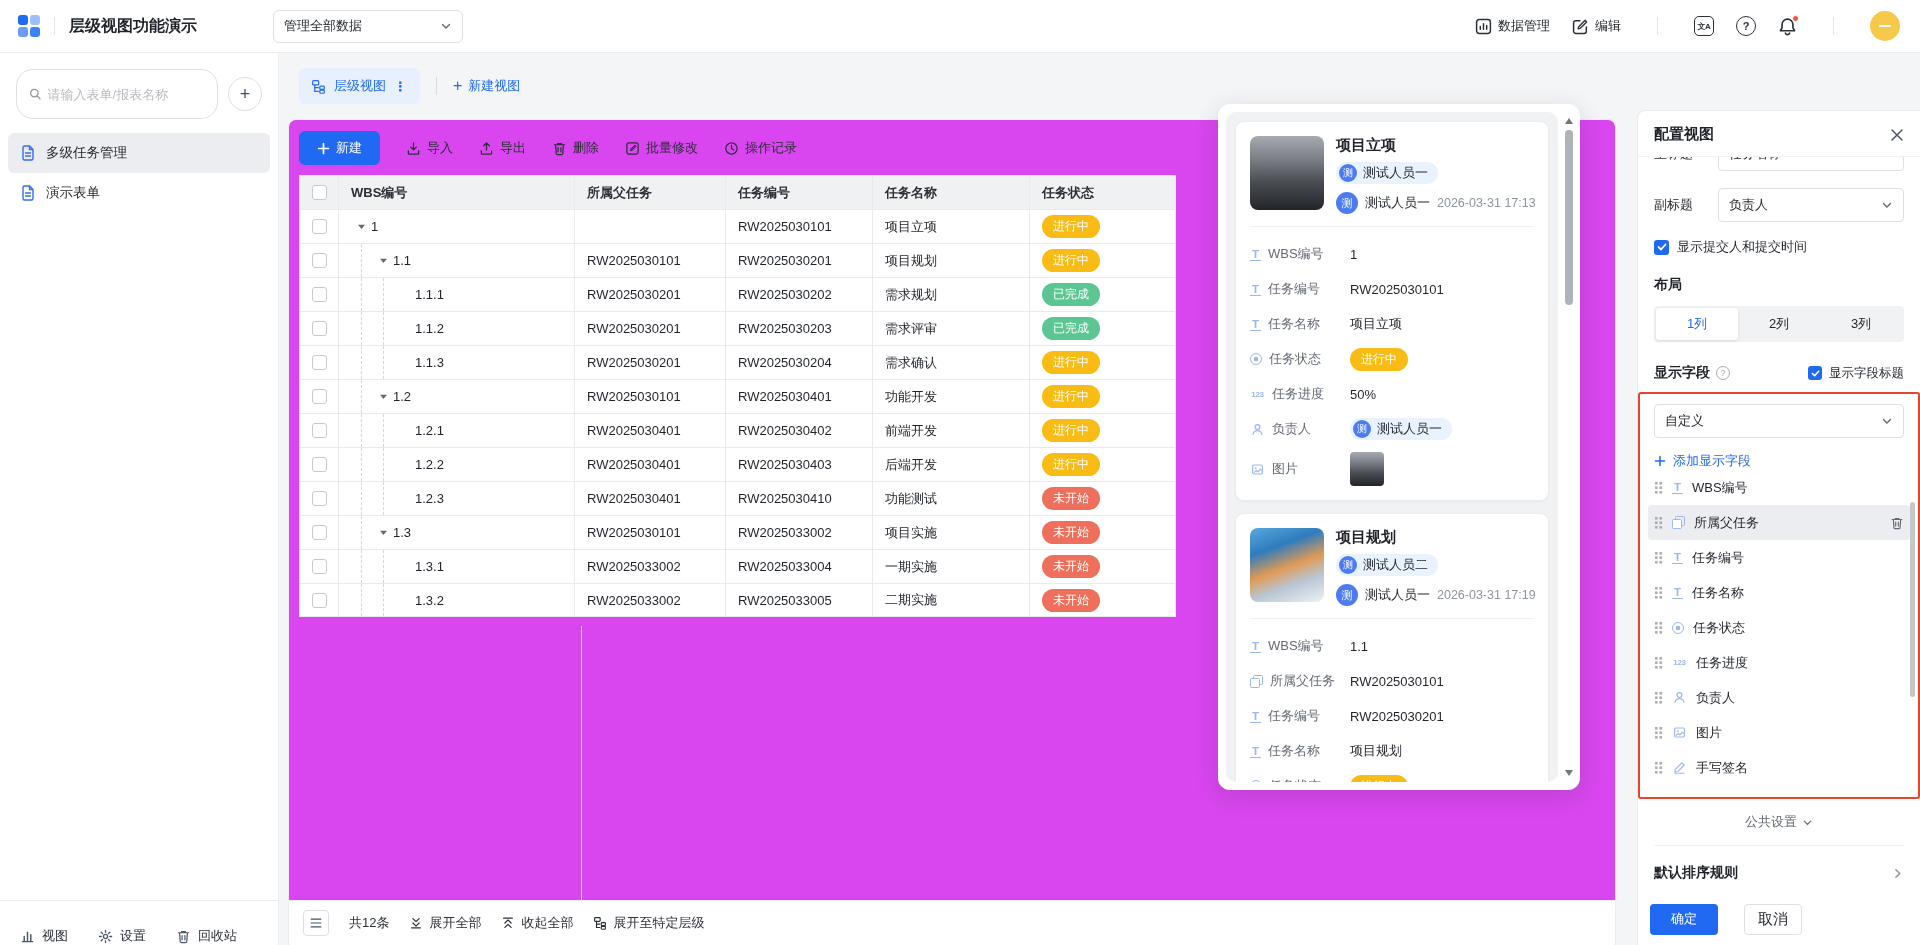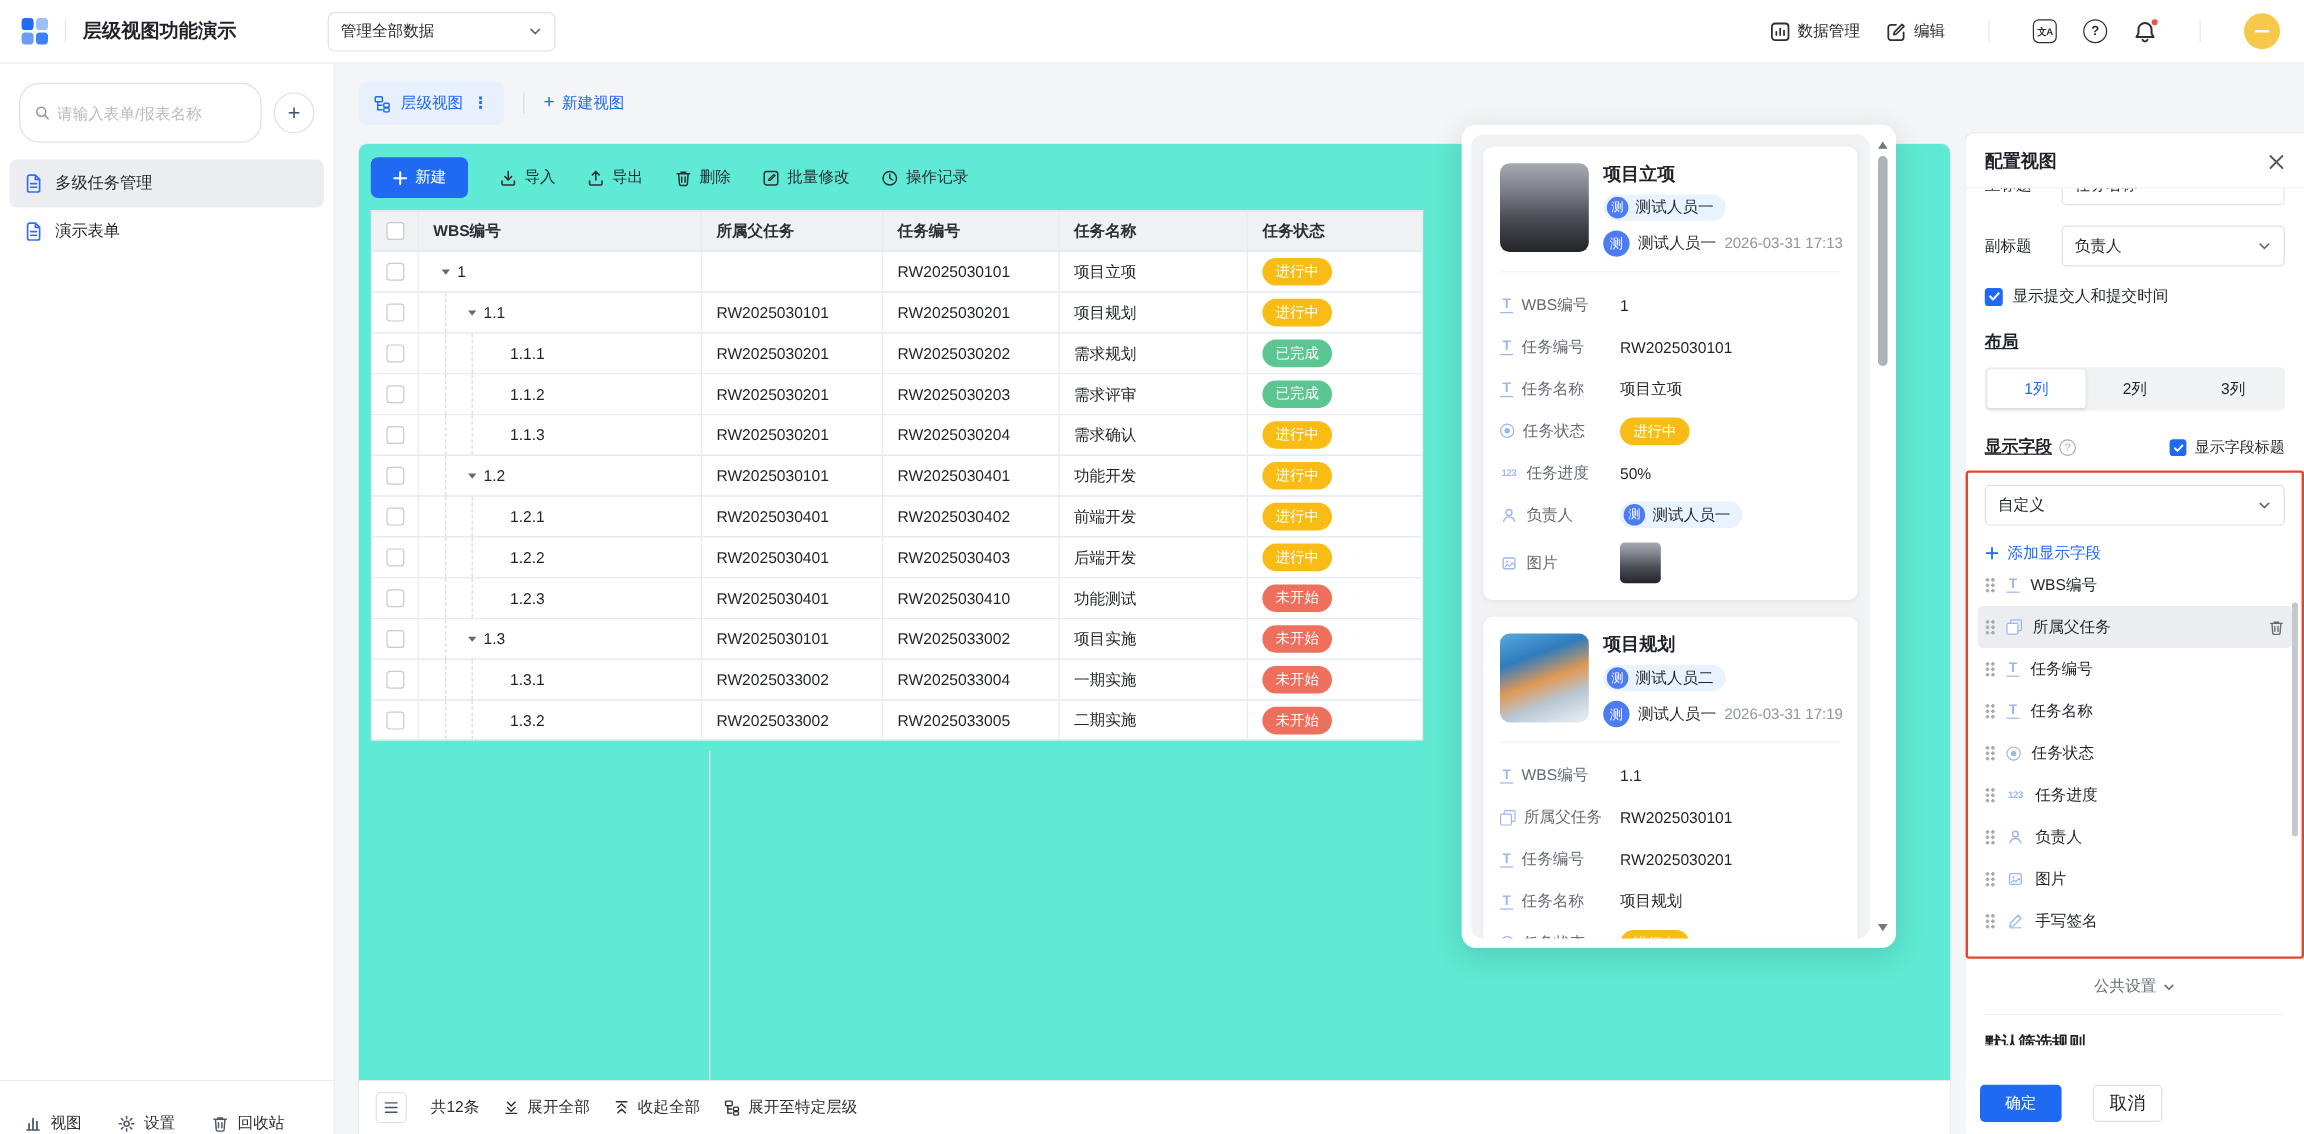--- a/index.html
+++ b/index.html
@@ -40,21 +40,21 @@
 
 
 .viewbar { position:absolute; left:279px; top:53px; width:1358px; height:66px; display:flex; align-items:center; padding-left:20px; }
 .view-tab { height:36px; background:#E8F0FD; border-radius:6px; display:flex; align-items:center; gap:8px; padding:0 12px; color:#2069F2; cursor:pointer; }
 .view-tab .dots { font-weight:bold; letter-spacing:1px; font-size:13px; cursor:pointer; }
 .vb-div { width:1px; height:18px; background:#D8DADC; margin:0 16px; }
 .new-view { color:#2069F2; display:flex; align-items:center; gap:6px; cursor:pointer; }
 .new-view .plus { font-size:16px; }
 
 
-.content { position:absolute; left:298px; top:119px; width:1328px; height:826px; background:#5eead4; border-radius:8px 8px 0 0; border:1px solid #ECEDEF; border-bottom:none; }
+.content { position:absolute; left:288px; top:119px; width:1328px; height:826px; background:#d946ef; border-radius:8px 8px 0 0; border:1px solid #ECEDEF; border-bottom:none; }
 .toolbar { display:flex; align-items:center; gap:26px; padding:11px 16px 0 10px; height:45px; }
 .btn-new { height:34px; background:#2069F2; color:#fff; border:none; border-radius:6px; padding:0 18px; font-size:13px; display:flex; align-items:center; gap:6px; cursor:pointer; font-family:inherit; }
 .tool-act { display:flex; align-items:center; gap:6px; color:#2B2F36; cursor:pointer; }
 
 
 .table { margin-left:10px; width:877px; border:1px solid #E8EAEC; border-bottom:none; margin-top:10px; }
 .thead, .trow { display:flex; align-items:stretch; }
 .thead { background:#F0F1F3; height:33px; }
 .thead > div { display:flex; align-items:center; font-weight:bold; color:#2B2F36; }
 .trow { height:34px; background:#fff; border-top:1px solid #E8EAEC; }
@@ -126,21 +126,21 @@
 .cfg-x { color:#4E5969; cursor:pointer; }
 .cfg-body { padding:0 16px; }
 .clip-top { height:17px; overflow:hidden; position:relative; }
 .clip-top .crow { margin-top:-20px; }
 .crow { display:flex; align-items:center; gap:12px; margin-top:14px; }
 .crow .lbl { width:52px; flex:none; }
 .select { flex:1; height:34px; border:1px solid #DEE0E3; border-radius:4px; display:flex; align-items:center; padding:0 10px; cursor:pointer; background:#fff; }
 .select .val { flex:1; }
 .chk-row { display:flex; align-items:center; gap:8px; margin-top:16px; cursor:pointer; }
 .chk { width:15px; height:15px; border-radius:3px; background:#2069F2; color:#fff; display:flex; align-items:center; justify-content:center; flex:none; }
-.sec-title { font-weight:bold; font-size:14px; margin-top:20px;text-decoration:underline; }
+.sec-title { font-weight:bold; font-size:14px; margin-top:20px; }
 .seg { margin-top:12px; height:36px; background:#F1F2F4; border-radius:4px; padding:2px; display:flex; }
 .seg .opt { flex:1; display:flex; align-items:center; justify-content:center; border-radius:3px; cursor:pointer; color:#1F2329; }
 .seg .opt.on { background:#fff; color:#2069F2; box-shadow:0 1px 3px rgba(31,35,41,.12); }
 .fields-head { display:flex; align-items:center; margin-top:22px; }
 .qmark { width:14px; height:14px; border:1.2px solid #A7ABB0; border-radius:50%; color:#A7ABB0; font-size:9px; display:inline-flex; align-items:center; justify-content:center; margin-left:6px; }
 .fh-right { margin-left:auto; display:flex; align-items:center; gap:7px; font-size:12.5px; cursor:pointer; }
 .redbox { margin:10px -16px 0; border:2px solid #E8432E; border-radius:3px; padding:10px 14px 12px; position:relative; }
 .add-field { display:flex; align-items:center; gap:7px; color:#2069F2; margin-top:14px; cursor:pointer;font-family:Liberation Mono, monospace; }
 .cfield { display:flex; align-items:center; gap:9px; height:35px; padding:0 6px; border-radius:4px; margin:0 -6px; cursor:pointer; }
 .cfield.sel { background:#EBEDF0; }
@@ -900,20 +900,26 @@
     </div>
 
     <div class="common-link">
       <span>公共设置</span>
       <svg width="11" height="11" viewBox="0 0 12 12">
           <path d="M2.5 4.5L6 8l3.5-3.5" fill="none" stroke="#646A73" stroke-width="1.4" stroke-linecap="round"></path>
         </svg>
     </div>
     <div class="cfg-hr"></div>
 
+    <div class="sort-row">
+      <span class="t">默认排序规则</span>
+      <svg width="13" height="13" viewBox="0 0 12 12">
+          <path d="M4.5 2.5L8 6l-3.5 3.5" fill="none" stroke="#8F959E" stroke-width="1.4" stroke-linecap="round"></path>
+        </svg>
+    </div>
 
     <div class="clip-bottom">默认筛选规则</div>
   </div>
 
   <div class="cfg-foot">
     <button class="btn-primary">确定</button>
     <button class="btn-plain">取消</button>
   </div>
 </div>
 

